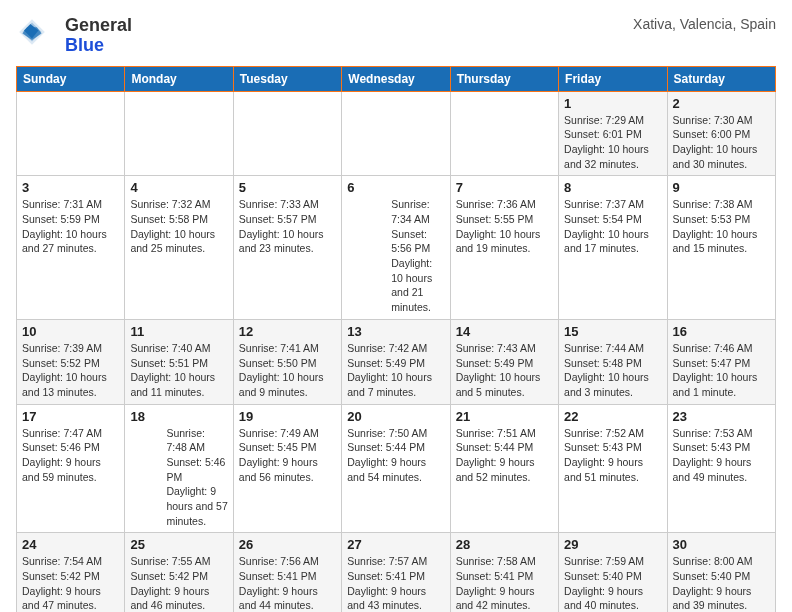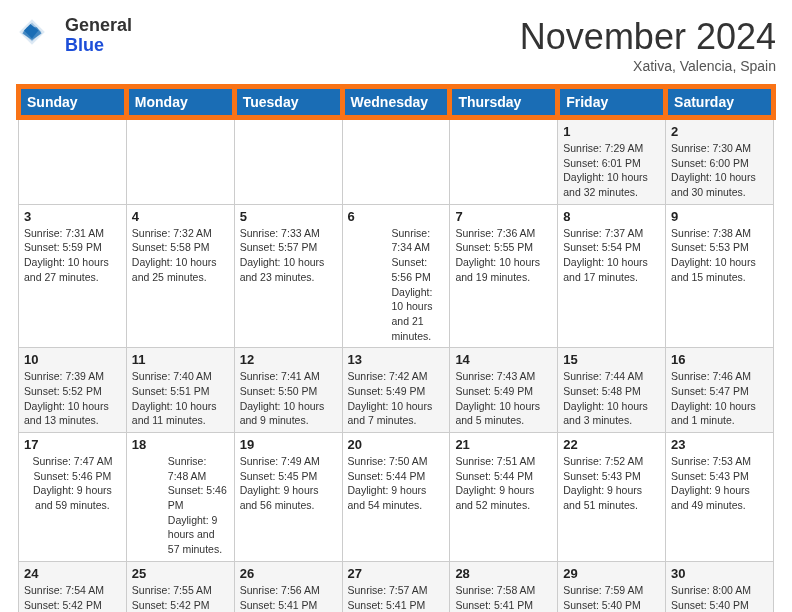--- a/index.html
+++ b/index.html
@@ -47,22 +47,22 @@
     .calendar {
       width: 100%;
       border-collapse: collapse;
       font-size: 11px;
     }
     .calendar thead th {
       background: #1a6db5;
       color: #fff;
       padding: 5px 6px;
       text-align: left;
-      font-size: 14px;
-      border: 5px solid #f97316;
+      font-size: 12px;
+      border: 1px solid #f97316;
     }
     .calendar tbody td {
       border: 1px solid #ccc;
       vertical-align: top;
       padding: 4px 5px;
       width: 107px;
       min-height: 80px;
       background: #fff;
     }
     .calendar tbody tr:nth-child(odd) td {
@@ -97,21 +97,20 @@
       <polygon points="20,8 32,20 20,32 8,20" fill="#1a6db5" opacity="0.3"></polygon>
       <polygon points="14,14 26,14 32,22 20,30 8,22" fill="#1a6db5" opacity="0.7"></polygon>
       <polygon points="18,10 28,18 20,28 10,18" fill="#1a6db5"></polygon>
     </svg>
     <div class="logo-text">
       <div class="logo-general">General</div>
       <div class="logo-blue">Blue</div>
     </div>
   </div>
   <div class="title-block">
-    <div class="month-title">November 2024</div>
     <div class="location">Xativa, Valencia, Spain</div>
   </div>
 </div>
 
 <table class="calendar">
   <thead>
     <tr>
     <th>Sunday</th>
         <th>Monday</th>
         <th>Tuesday</th>
@@ -225,21 +224,21 @@
         <td>
           <span class="day-num">16</span>
           <div class="day-info" style="white-space: pre-line;">Sunrise: 7:46 AM
 Sunset: 5:47 PM
 Daylight: 10 hours and 1 minute.</div>
         </td>
       </tr>
       <tr>
         <td>
           <span class="day-num">17</span>
-          <div class="day-info" style="white-space: pre-line; text-align: center;">Sunrise: 7:47 AM
+          <div class="day-info" style="white-space: pre-line;">Sunrise: 7:47 AM
 Sunset: 5:46 PM
 Daylight: 9 hours and 59 minutes.</div>
         </td>
         <td>
           <span class="day-num">18</span>
           <div class="day-info" style="white-space: pre-line; margin-left: 36px;">Sunrise: 7:48 AM
 Sunset: 5:46 PM
 Daylight: 9 hours and 57 minutes.</div>
         </td>
         <td>

